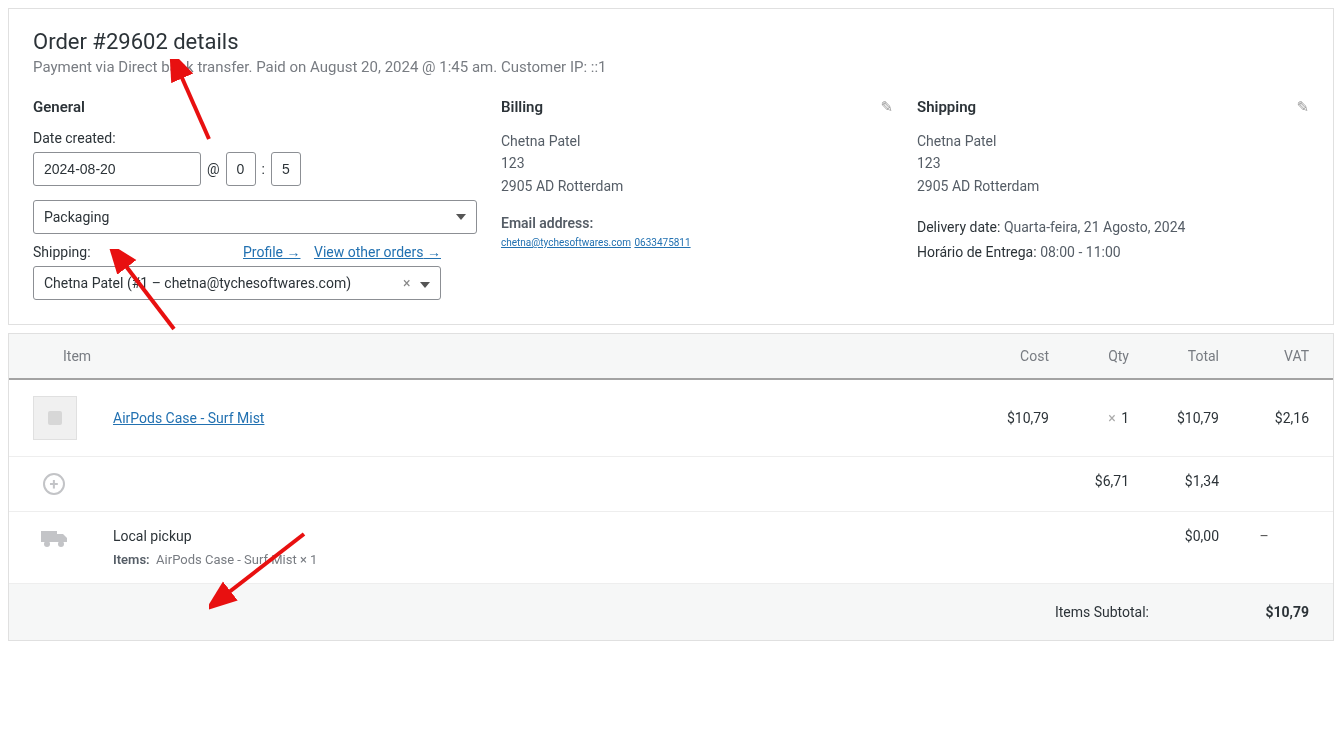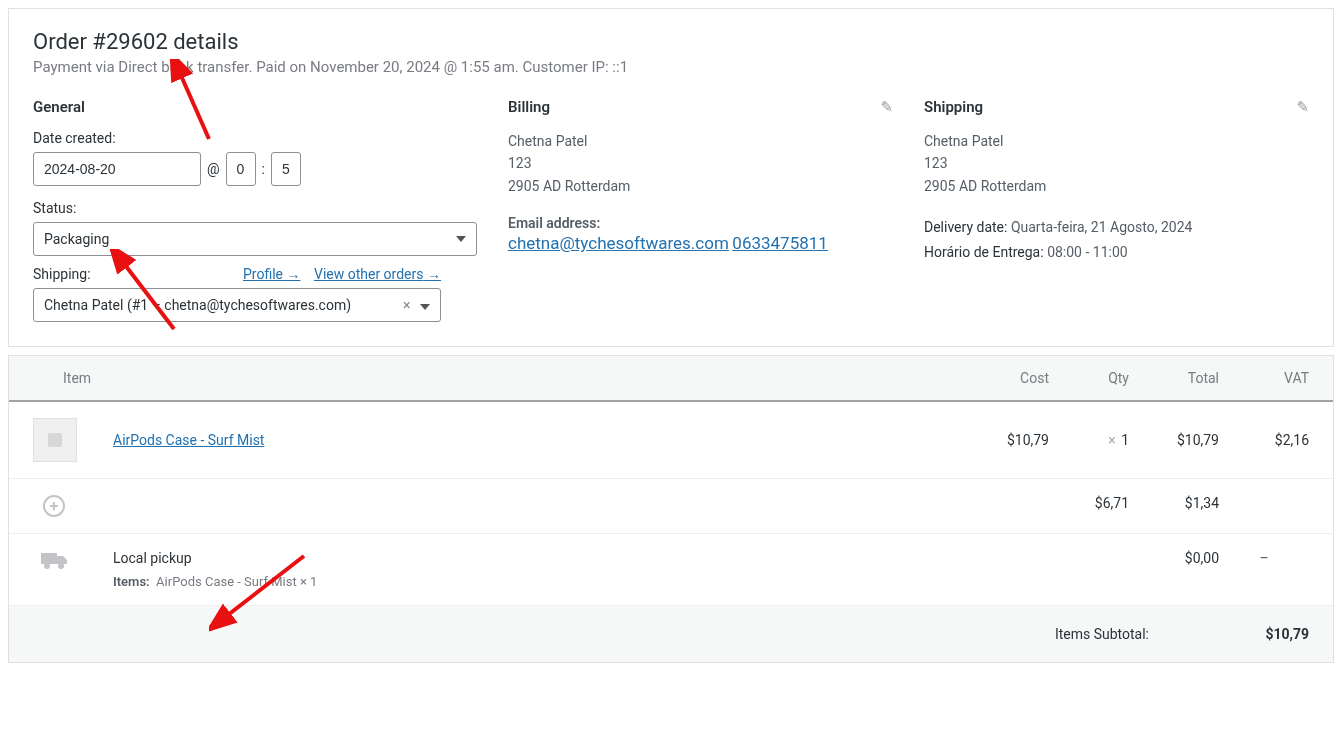--- a/index.html
+++ b/index.html
@@ -20,21 +20,21 @@
     font-size: 22px;
     font-weight: 400;
     color: #2c3338;
     margin-bottom: 4px;
   }
   .order-sub {
     font-size: 15px;
     color: #787c82;
     margin-bottom: 22px;
   }
-  .cols { display: flex; gap: 7px; }
+  .cols { display: flex; gap: 0; }
   .col { flex: 1; padding-right: 24px; position: relative; }
   .col:last-child { padding-right: 0; }
   .col-h {
     font-size: 15px;
     font-weight: 600;
     margin-bottom: 14px;
     color: #2c3338;
   }
   .lbl {
     font-size: 14px;
@@ -85,21 +85,21 @@
   }
   .cust-links a {
     color: #2271b1;
     text-decoration: underline;
     font-size: 14px;
     margin-left: 10px;
   }
   .arrow-after::after { content: " \2192"; }
   .addr-line { color: #555d66; font-size: 14px; line-height: 1.6; }
   .sub-h { font-size: 14px; font-weight: 600; color: #555d66; margin-top: 18px; margin-bottom: 2px; }
-  a.link { color: #2271b1; text-decoration: underline; font-size: 17px; }
+  a.link { color: #2271b1; text-decoration: underline; font-size: 10px; }
   .edit-pencil {
     position: absolute;
     top: 0;
     right: 24px;
     color: #999;
     cursor: pointer;
     font-size: 15px;
   }
   .ship-meta { color: #555d66; font-size: 14px; margin-top: 18px; line-height: 1.8; }
   .ship-meta b { color: #2c3338; font-weight: 400; }
@@ -187,37 +187,36 @@
 
   
   .arrow-svg { position: absolute; pointer-events: none; }
 </style>
 </head>
 <body>
 
 <div class="panel" style="position:relative;">
   <div class="panel-body">
     <h1 class="order-title">Order #29602 details</h1>
-    <div class="order-sub">Payment via Direct bank transfer. Paid on November 20, 2024 @ 1:55 am. Customer IP: ::1</div>
+    <div class="order-sub">Payment via Direct bank transfer. Paid on August 20, 2024 @ 1:45 am. Customer IP: ::1</div>
 
     <div class="cols">
 
       <div class="col">
         <div class="col-h">General</div>
 
         <span class="lbl">Date created:</span>
         <div class="row-inline">
           <input type="text" class="field date-input" value="2024-08-20" style="">
           <span class="at-sep">@</span>
           <input type="text" class="field hm-input" value="01" style="">
           <span>:</span>
           <input type="text" class="field hm-input" value="54" style="">
         </div>
 
-        <span class="lbl">Status:</span>
         <div class="select-box" style="margin-bottom:10px;">
           <span>Packaging</span>
           <span class="select-caret"></span>
         </div>
 
         <div class="cust-row">
           <span class="lbl" style="margin:0;">Shipping:</span>
           <span class="cust-links">
             <a href="#" class="arrow-after">Profile</a>
             <a href="#" class="arrow-after">View other orders</a>

